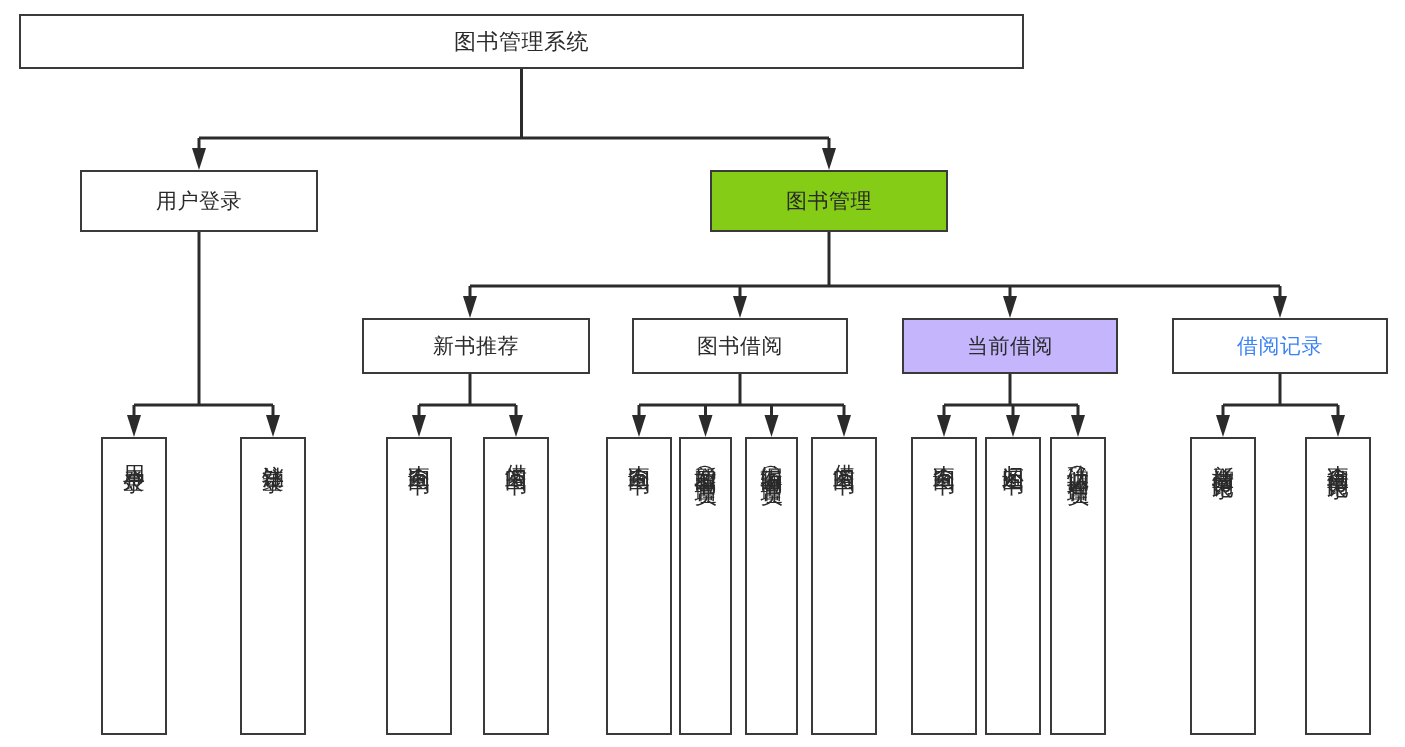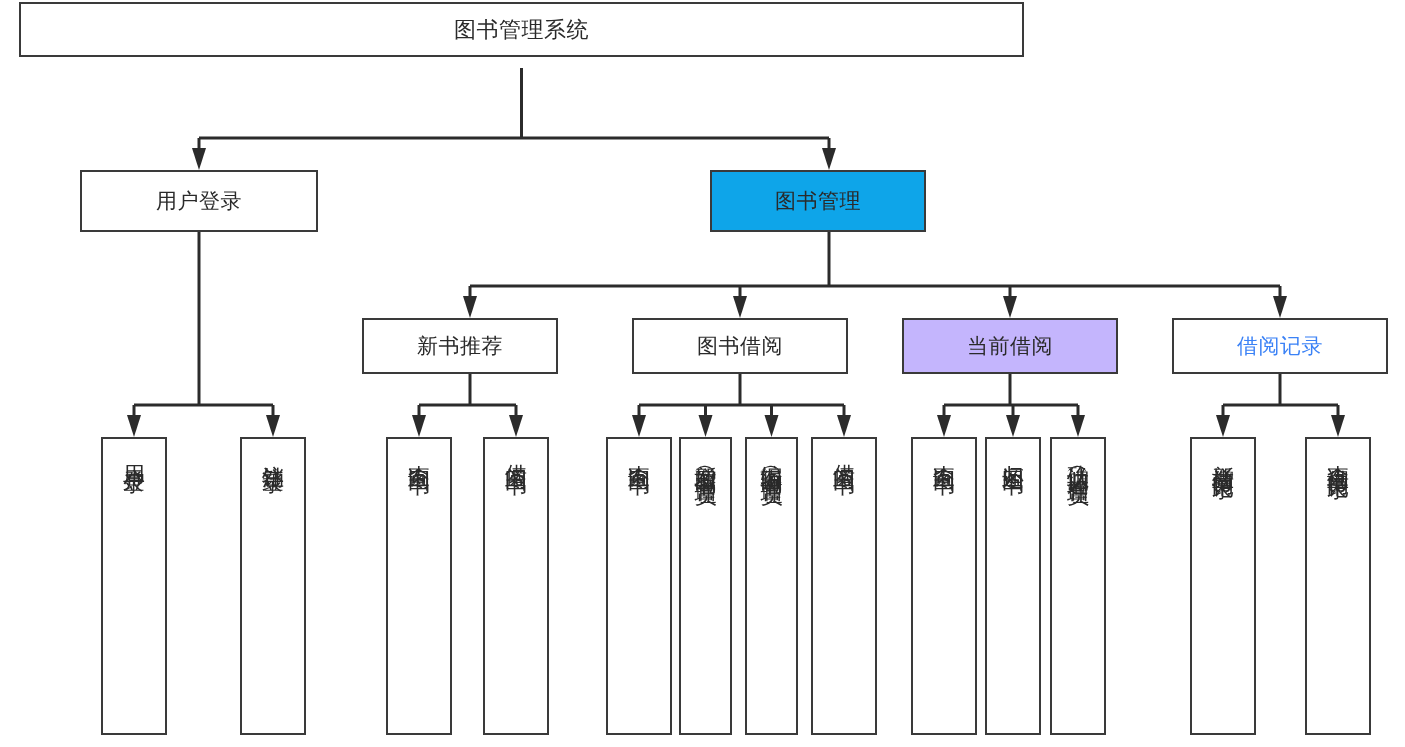--- a/index.html
+++ b/index.html
@@ -122,30 +122,30 @@
       <line x1="1078" y1="405" x2="1078" y2="416" stroke="#2b2b2b" stroke-width="3"></line>
       <polygon points="1071,415 1085,415 1078,437" fill="#2b2b2b"></polygon>
       <line x1="1280" y1="374" x2="1280" y2="405" stroke="#2b2b2b" stroke-width="3"></line>
       <line x1="1223" y1="405" x2="1338" y2="405" stroke="#2b2b2b" stroke-width="3"></line>
       <line x1="1223" y1="405" x2="1223" y2="416" stroke="#2b2b2b" stroke-width="3"></line>
       <polygon points="1216,415 1230,415 1223,437" fill="#2b2b2b"></polygon>
       <line x1="1338" y1="405" x2="1338" y2="416" stroke="#2b2b2b" stroke-width="3"></line>
       <polygon points="1331,415 1345,415 1338,437" fill="#2b2b2b"></polygon>
     </svg>
   <div id="nodes">
-      <div class="node horiz root" style="left: 19px; top: 2px; width: 1005px; height: 55px; border-color: rgb(58, 58, 58); background: rgb(255, 255, 255); color: rgb(42, 42, 42);">
+      <div class="node horiz root" style="left: 19px; top: 14px; width: 1005px; height: 55px; border-color: rgb(58, 58, 58); background: rgb(255, 255, 255); color: rgb(42, 42, 42);">
         <span class="label">图书管理系统</span>
       </div>
       <div class="node horiz" style="left: 80px; top: 170px; width: 238px; height: 62px; border-color: rgb(58, 58, 58); background: rgb(255, 255, 255); color: rgb(42, 42, 42);">
         <span class="label">用户登录</span>
       </div>
-      <div class="node horiz" style="left: 710px; top: 170px; width: 216px; height: 62px; border-color: rgb(58, 58, 58); background: #0ea5e9; color: rgb(42, 42, 42);">
+      <div class="node horiz" style="left: 710px; top: 170px; width: 238px; height: 62px; border-color: rgb(58, 58, 58); background: #84cc16; color: rgb(42, 42, 42);">
         <span class="label">图书管理</span>
       </div>
-      <div class="node horiz" style="left: 362px; top: 318px; width: 196px; height: 56px; border-color: rgb(58, 58, 58); background: rgb(255, 255, 255); color: rgb(42, 42, 42);">
+      <div class="node horiz" style="left: 362px; top: 318px; width: 228px; height: 56px; border-color: rgb(58, 58, 58); background: rgb(255, 255, 255); color: rgb(42, 42, 42);">
         <span class="label">新书推荐</span>
       </div>
       <div class="node horiz" style="left: 632px; top: 318px; width: 216px; height: 56px; border-color: rgb(58, 58, 58); background: rgb(255, 255, 255); color: rgb(42, 42, 42);">
         <span class="label">图书借阅</span>
       </div>
       <div class="node horiz" style="left: 902px; top: 318px; width: 216px; height: 56px; border-color: rgb(58, 58, 58); background: #c4b5fd; color: rgb(42, 42, 42);">
         <span class="label">当前借阅</span>
       </div>
       <div class="node horiz" style="left: 1172px; top: 318px; width: 216px; height: 56px; border-color: rgb(58, 58, 58); background: rgb(255, 255, 255); color: #3b82f6;">
         <span class="label">借阅记录</span>

